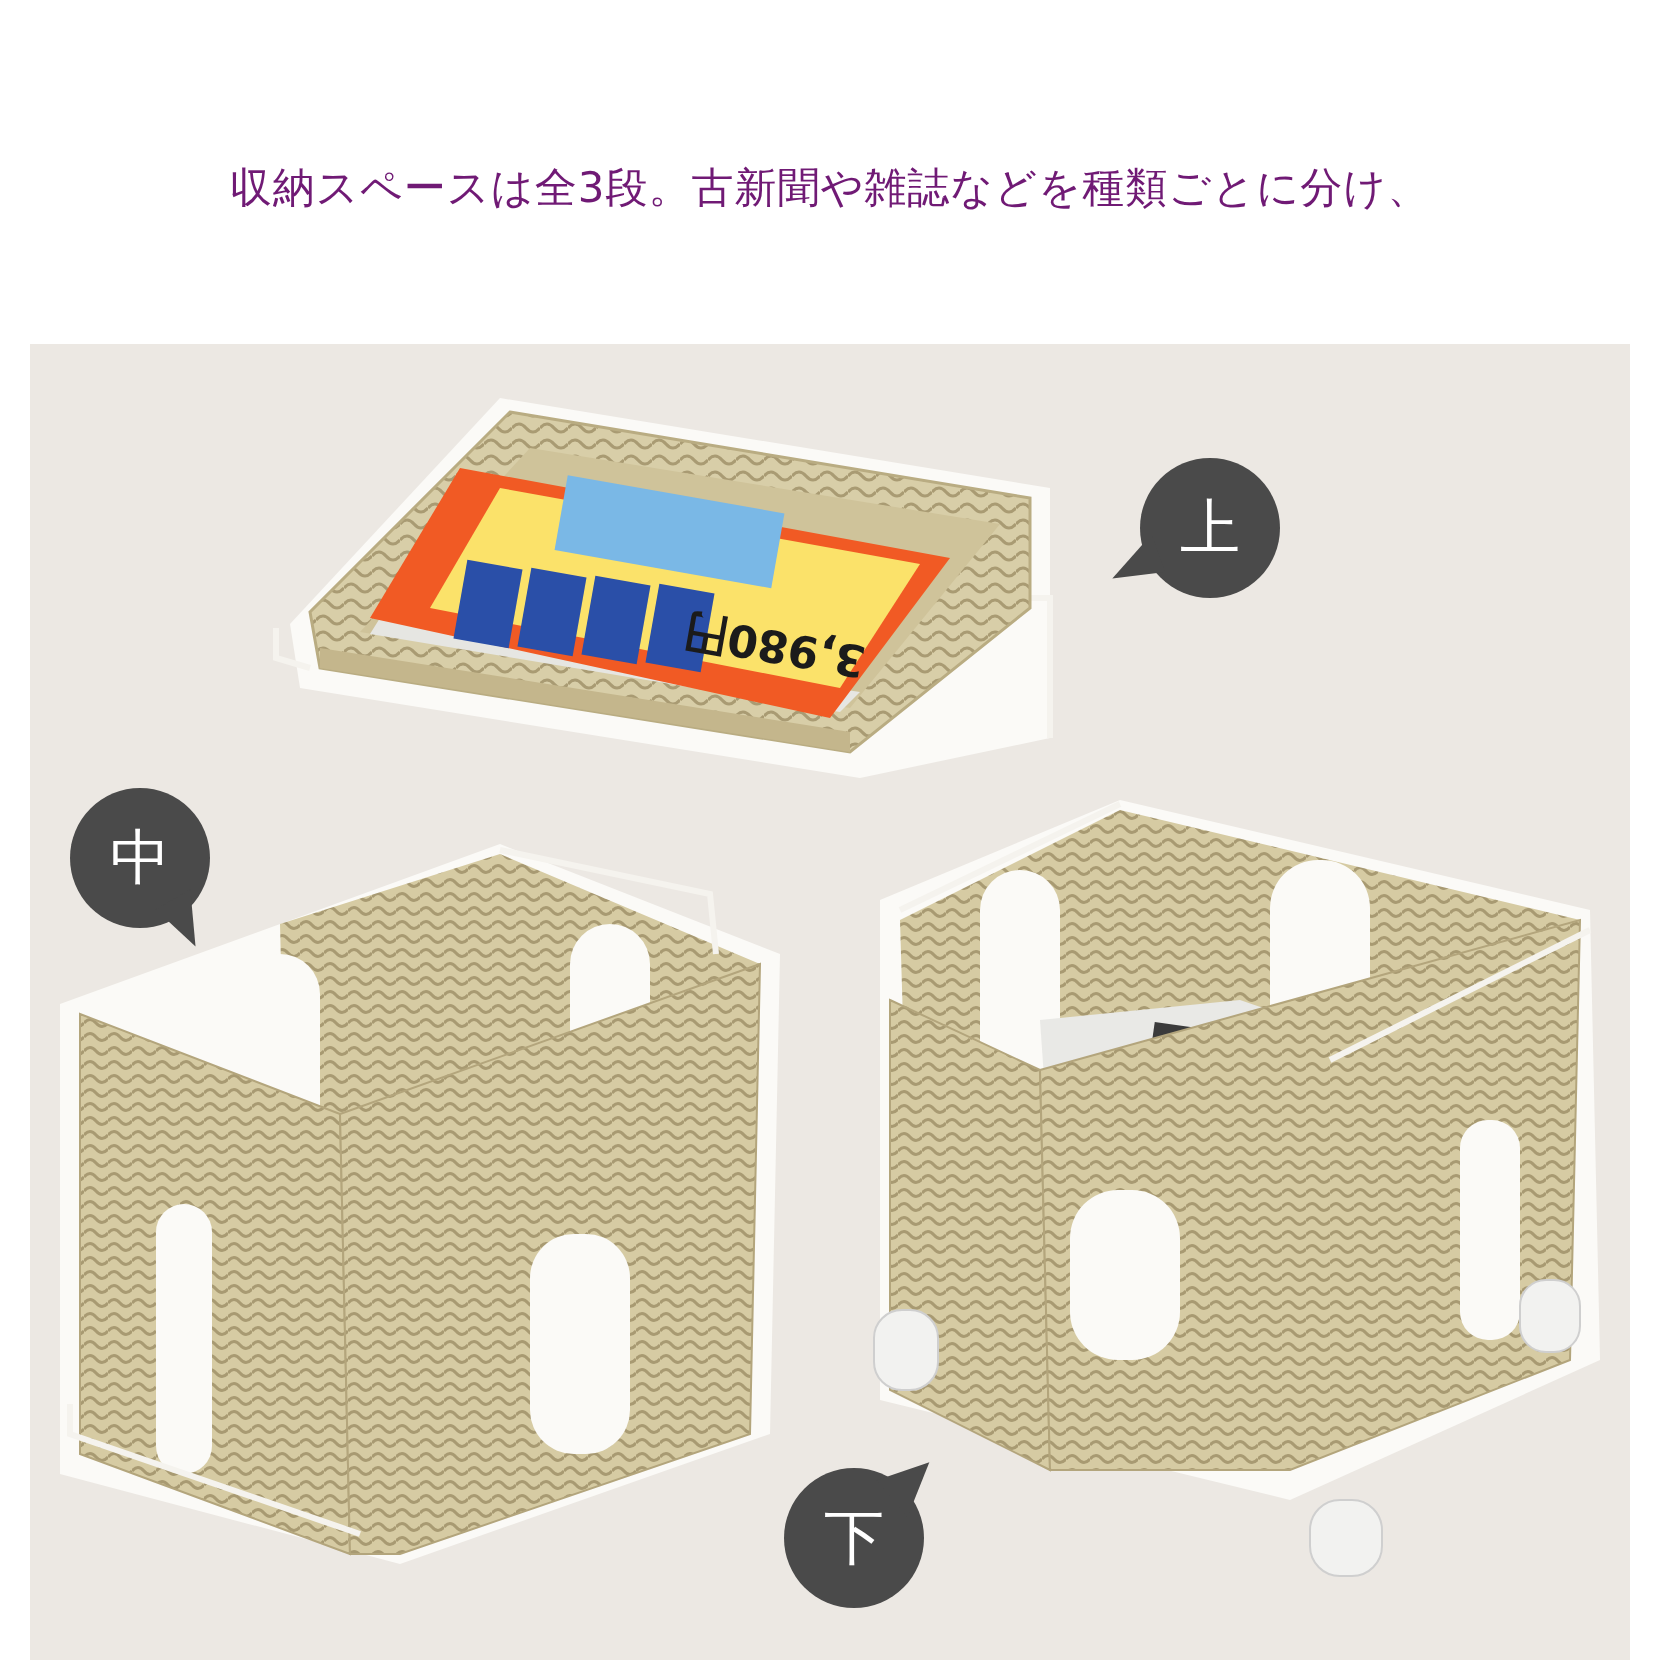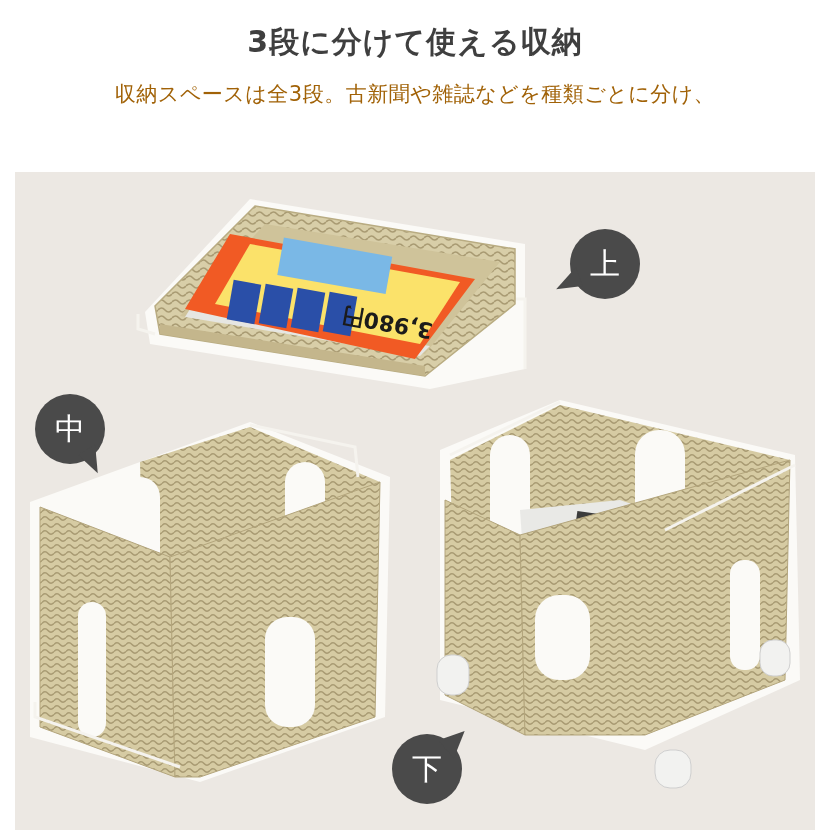--- a/index.html
+++ b/index.html
@@ -1,21 +1,21 @@
 <!DOCTYPE html>
 <html><head>
 <meta charset="utf-8">
 <style>
   * { box-sizing: border-box; margin: 0; padding: 0; }
   html, body { width: 830px; height: 830px; background: #ffffff; overflow: hidden; }
   body { position: relative; font-family: "DejaVu Sans", "Liberation Sans", sans-serif; color: #444; }
 
   .header { position: absolute; left: 0; top: 0; width: 830px; height: 172px; text-align: center; }
   .title { position: absolute; top: 22px; left: 0; width: 100%; font-size: 30px; font-weight: bold; color: #3f3f3f; letter-spacing: 1px; }
-  .desc { position: absolute; left: 0; width: 100%; font-size: 21px; color: #a16207; letter-spacing: 0.5px; }
+  .desc { position: absolute; left: 0; width: 100%; font-size: 21px; color: #701a75; letter-spacing: 0.5px; }
   .desc.l1 { top: 80px; }
   .desc.l2 { top: 116px; }
 
   .panel { position: absolute; left: 15px; top: 172px; width: 800px; height: 658px; background: #ece8e3; overflow: hidden; }
 
   .bubble { position: absolute; width: 70px; height: 70px; border-radius: 50%; background: #4a4a4a; color: #fff;
             font-size: 30px; display: flex; align-items: center; justify-content: center; }
   .bubble .tail { position: absolute; width: 0; height: 0; }
   .b-top { left: 555px; top: 57px; }
   .b-top .tail { left: -16px; top: 42px; border-top: 14px solid transparent; border-right: 26px solid #4a4a4a; border-bottom: 6px solid transparent; transform: rotate(-20deg); }
@@ -26,21 +26,20 @@
 
   .product { position: absolute; }
   .p-top { left: 115px; top: 22px; width: 400px; height: 200px; }
   .p-mid { left: 15px; top: 245px; width: 370px; height: 370px; }
   .p-bot { left: 410px; top: 218px; width: 390px; height: 400px; }
 </style>
 </head>
 <body>
 
 <div class="header">
-  <div class="title">3段に分けて使える収納</div>
   <div class="desc l1">収納スペースは全3段。古新聞や雑誌などを種類ごとに分け、</div>
 </div>
 
 <div class="panel">
 
   <svg class="product p-top" viewBox="0 0 400 200">
     <defs>
       <pattern id="weaveT" width="14" height="8" patternUnits="userSpaceOnUse">
         <rect width="14" height="8" fill="#d8cea8"></rect>
         <path d="M0 4 Q3.5 0 7 4 T14 4" stroke="#a99b73" stroke-width="1.6" fill="none"></path>

